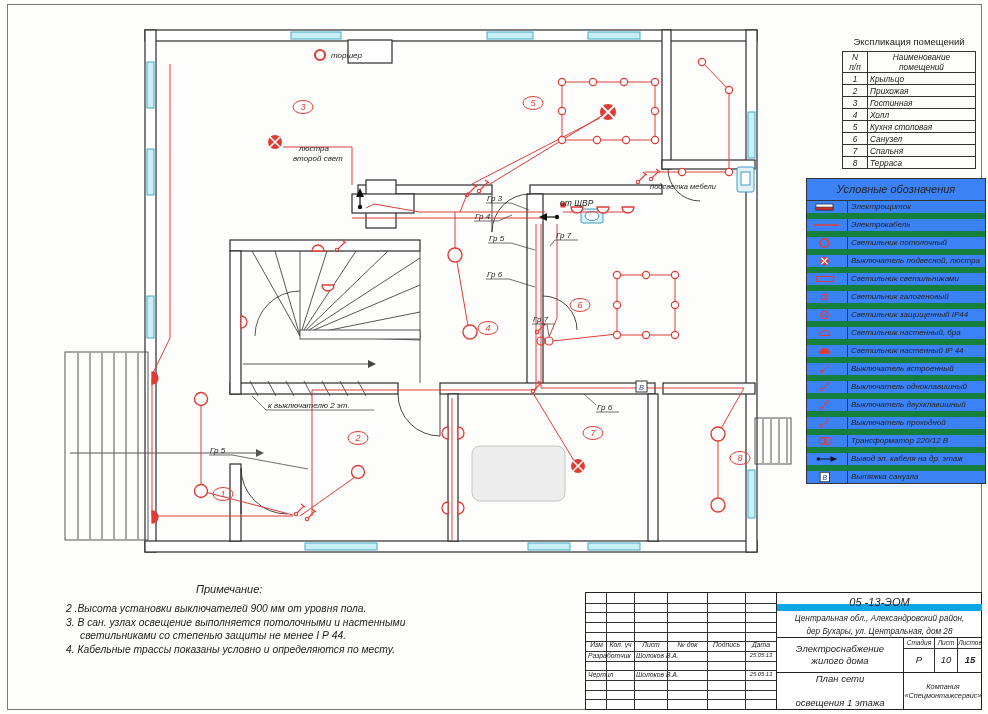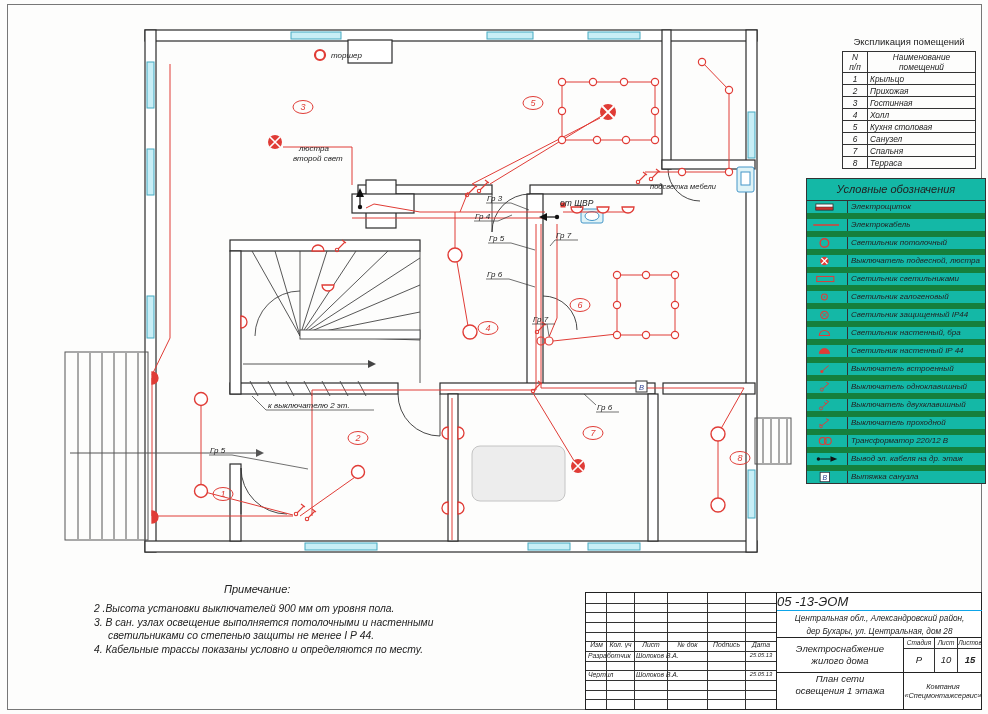--- a/index.html
+++ b/index.html
@@ -11,59 +11,59 @@
   
   .explication{position:absolute;left:842px;top:36px;width:134px;}
   .exp-title{font-size:9.5px;text-align:center;margin-bottom:4px;white-space:nowrap;}
   .exp-table{border-collapse:collapse;width:100%;font-style:italic;font-size:8.3px;}
   .exp-table td,.exp-table th{border:1px solid #333;padding:0 2px;height:11px;line-height:10px;
      font-weight:normal;text-align:left;vertical-align:middle;}
   .exp-table .exp-n{width:20px;text-align:center;}
   .exp-head div{text-align:center;}
 
   
-  .legend{position:absolute;left:806px;top:178px;width:178px;border:1px solid #333;background:#14b8a6;}
+  .legend{position:absolute;left:806px;top:178px;width:178px;border:1px solid #333;background:#3b82f6;}
   .lg-title{height:21px;line-height:21px;text-align:center;font-style:italic;font-size:11px;
             border-bottom:1px solid #333;}
   .lg-row{display:flex;height:12px;border-bottom:6px solid #15803d;align-items:stretch;}
   .lg-row:last-child{border-bottom:none;}
   .lg-sym{width:40px;border-right:1px solid #333;display:flex;align-items:center;justify-content:center;}
   .lg-label{flex:1;font-style:italic;font-size:8px;line-height:11px;padding-left:3px;
             white-space:nowrap;overflow:hidden;}
 
   
-  .notes{position:absolute;left:66px;top:583px;width:414px;margin-left:28px;}
+  .notes{position:absolute;left:66px;top:583px;width:414px;}
   .notes-title{font-style:italic;font-size:11px;margin-left:130px;margin-bottom:7px;}
   .note-line{font-style:italic;font-size:10.3px;line-height:1.32;padding-left:14px;text-indent:-14px;}
 
   
   .tb{position:absolute;left:585px;top:592px;width:395px;height:116px;border:1.5px solid #222;background:#fff;}
   .tb *{box-sizing:border-box;}
   .tb .vline{position:absolute;top:0;width:0;border-left:1px solid #333;height:116px;}
   .tb .hline{position:absolute;left:0;width:190px;height:0;border-top:1px solid #333;}
   .tb-cell{position:absolute;font-style:italic;overflow:hidden;white-space:nowrap;}
   .tb-right{position:absolute;left:190px;top:0;width:205px;height:116px;border-left:1px solid #222;}
-  .tb-code{position:absolute;left:0;top:0;width:205px;height:18px;border-bottom:1px solid #0ea5e9;
-           text-align:left;line-height:18px;font-style:italic;font-size:13px;}
+  .tb-code{position:absolute;left:0;top:0;width:205px;height:18px;border-bottom:7px solid #0ea5e9;
+           text-align:center;line-height:18px;font-style:italic;font-size:11px;}
   .tb-addr{position:absolute;left:0;top:18px;width:205px;height:27px;border-bottom:1px solid #222;
            text-align:center;font-style:italic;font-size:8.2px;line-height:13px;padding-top:1px;}
   .tb-main{position:absolute;left:0;top:45px;width:127px;height:35px;border-right:1px solid #222;
            border-bottom:1px solid #222;text-align:center;font-style:italic;font-size:9.5px;
            display:flex;flex-direction:column;justify-content:center;line-height:12px;}
   .tb-mini{position:absolute;left:127px;top:45px;width:78px;height:11px;display:flex;}
   .tb-mini div{border-right:1px solid #333;border-bottom:1px solid #333;font-style:italic;font-size:6.5px;
            line-height:10px;text-align:center;}
   .tb-mini div:last-child{border-right:none;}
   .tb-vals{position:absolute;left:127px;top:56px;width:78px;height:24px;display:flex;}
   .tb-vals div{border-right:1px solid #333;border-bottom:1px solid #222;font-style:italic;font-size:9.5px;
            line-height:22px;text-align:center;}
   .tb-vals div:last-child{border-right:none;font-weight:bold;}
   .tb-draw{position:absolute;left:0;top:80px;width:127px;height:36px;border-right:1px solid #222;
            text-align:center;font-style:italic;font-size:9.5px;display:flex;flex-direction:column;
-           justify-content:flex-start;line-height:12px;}
+           justify-content:space-between;line-height:12px;}
   .tb-comp{position:absolute;left:127px;top:80px;width:78px;height:36px;text-align:center;
            font-style:italic;font-size:7.3px;display:flex;flex-direction:column;justify-content:center;
            line-height:9px;}
 </style>
 </head>
 <body>
 
 <div class="sheet">
   <div class="frame"></div>
 

